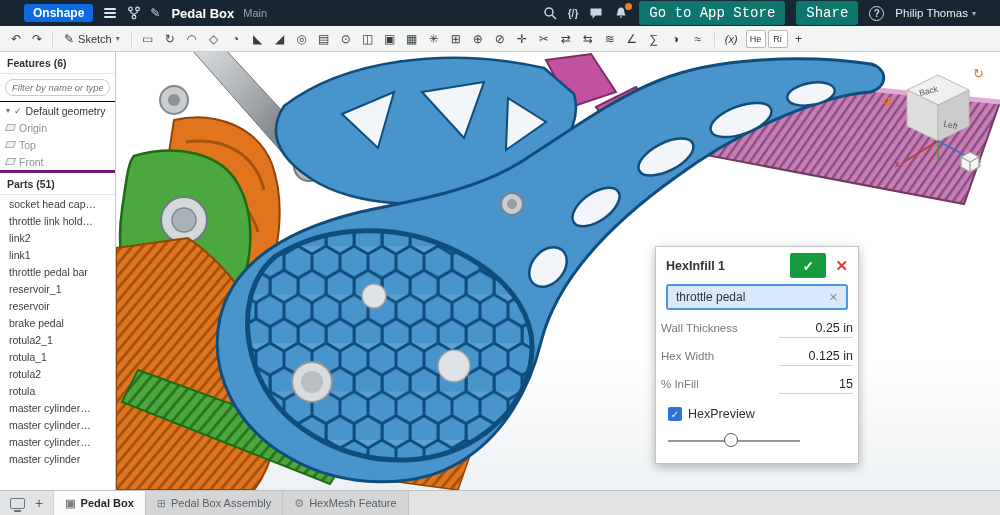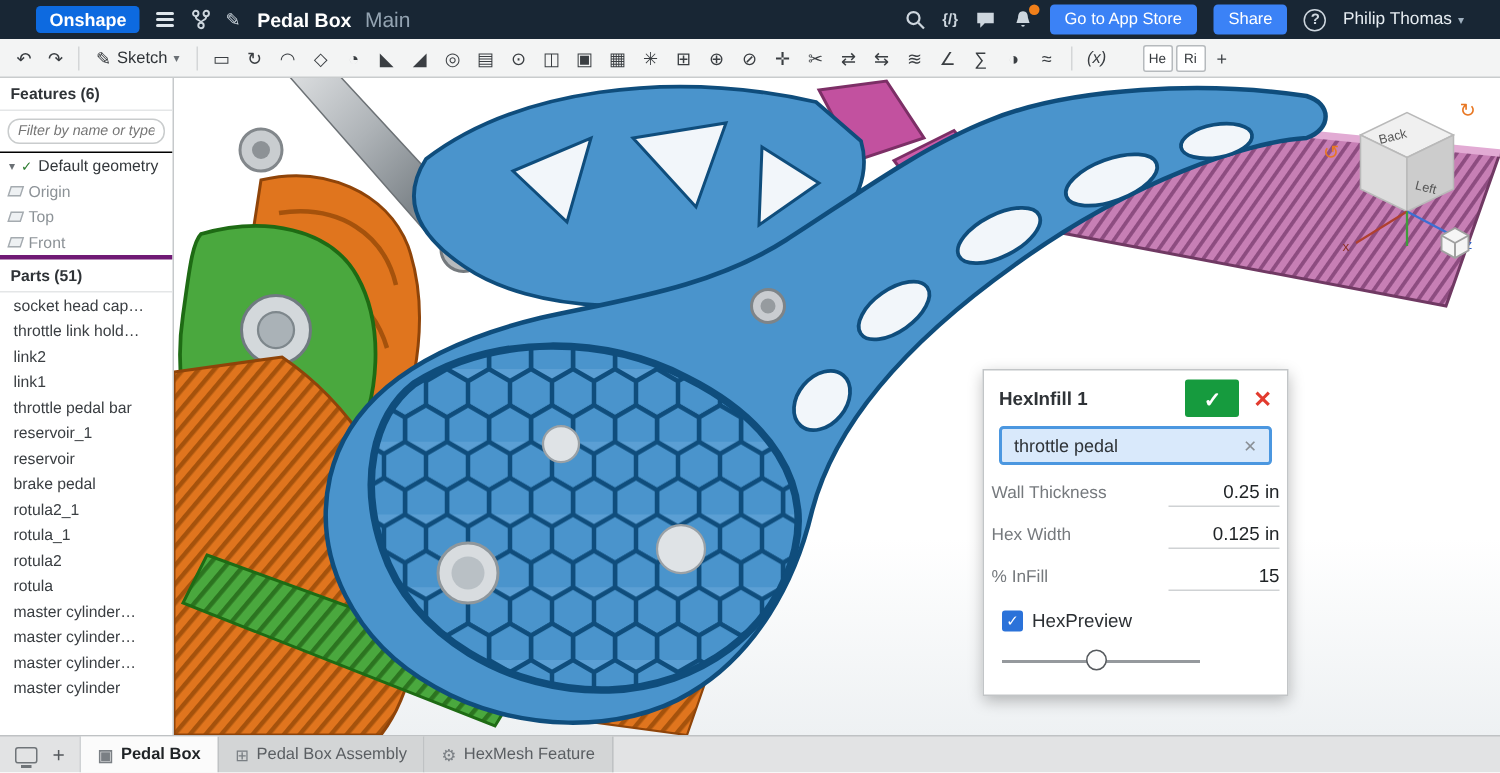--- a/index.html
+++ b/index.html
@@ -6,39 +6,39 @@
 html,body{width:1000px;height:515px;overflow:hidden;background:#fff;font-family:"Liberation Sans",sans-serif}
 body{position:relative}
 
 
 .topbar{position:absolute;top:0;left:0;right:0;height:26px;background:#182634;display:flex;align-items:center;gap:9px;padding:0 24px;z-index:40}
 .logo{background:#0d6ae0;color:#fff;font-size:12px;font-weight:bold;padding:2px 9px;border-radius:3px;cursor:pointer}
 .hamburger{display:flex;flex-direction:column;gap:2px;cursor:pointer;padding:2px}
 .hamburger i{display:block;width:12px;height:2px;background:#dfe6ec;border-radius:1px}
 .tb-white{color:#cdd6de;font-size:12px;cursor:pointer;line-height:1}
 .doc-title{color:#fff;font-size:13px;font-weight:bold;margin-left:2px}
-.doc-ws{color:#93a3b1;font-size:14px}
+.doc-ws{color:#93a3b1;font-size:11px}
 .top-right{margin-left:auto;display:flex;align-items:center;gap:11px}
 .code-icon{color:#cdd6de;font-size:10px;font-weight:bold;cursor:pointer}
 .bell-wrap{position:relative;cursor:pointer;line-height:0}
 .badge-dot{position:absolute;top:-3px;right:-4px;width:7px;height:7px;border-radius:50%;background:#f07f1a}
-.btn{font-size:11px;color:#fff;background:#3b82f6;border:none;border-radius:3px;padding:4px 10px;cursor:pointer;font-family:Liberation Sans, sans-serif}
+.btn{font-size:14px;color:#fff;background:#0f766e;border:none;border-radius:3px;padding:4px 10px;cursor:pointer;font-family:Liberation Mono, monospace}
 .help-circle{width:15px;height:15px;border-radius:50%;border:1px solid #cdd6de;color:#cdd6de;font-size:10px;font-weight:bold;display:flex;align-items:center;justify-content:center;cursor:pointer}
 .user{color:#e6ecf1;font-size:11.5px;display:flex;align-items:center;gap:4px;cursor:pointer}
 .caret-down{color:#9fb0bf;font-size:8px}
 
 
 .toolbar{position:absolute;top:26px;left:0;right:0;height:26px;background:#f3f4f4;border-bottom:1px solid #c9cccd;display:flex;align-items:center;padding:0 6px;gap:1px;z-index:35}
 .tb-btn{display:flex;align-items:center;justify-content:center;min-width:20px;height:22px;font-size:12px;color:#3a3e42;cursor:pointer}
 .tb-sep{width:1px;height:16px;background:#d4d6d7;margin:0 4px}
 .sketch-btn{display:flex;align-items:center;gap:4px;padding:0 6px;height:22px;font-size:11px;color:#2f3337;cursor:pointer}
 .sketch-btn .pencil{font-size:12px}
 .tb-icon{width:22px;height:22px;display:flex;align-items:center;justify-content:center;font-size:12px;color:#3a3e42;cursor:pointer}
 .variable-btn{font-size:11px;font-style:italic;color:#3a3e42;padding:0 5px;cursor:pointer}
-.custom-group{display:flex;align-items:center;gap:2px;margin-left:18px}
+.custom-group{display:flex;align-items:center;gap:2px;margin-left:2px}
 .tb-custom{min-width:20px;height:18px;border:1px solid #b6babd;border-radius:2px;background:#fff;font-size:9px;color:#33373b;display:flex;align-items:center;justify-content:center;padding:0 3px;cursor:pointer}
 
 
 .sidebar{position:absolute;top:52px;left:0;bottom:9px;width:116px;background:#fff;border-right:1px solid #c6c9cb;z-index:30;overflow:hidden}
 .side-header{font-size:10.5px;font-weight:bold;color:#2f3337;padding:5px 7px 4px;border-bottom:1px solid #e4e6e7}
 .filter-wrap{padding:3px 5px 5px;border-bottom:1px solid #000000}
 .filter-input{width:100%;height:17px;font-size:9.5px;font-style:italic;border:1px solid #c9cccd;border-radius:8px;padding:0 6px;color:#555;outline:none;font-family:inherit;background:#fff}
 .tree-row{display:flex;align-items:center;gap:4px;padding:2.5px 6px;font-size:10.5px;color:#33373b;cursor:pointer;white-space:nowrap}
 .tree-row.leaf{color:#8b9196}
 .caret{font-size:8px;color:#6b7075}

